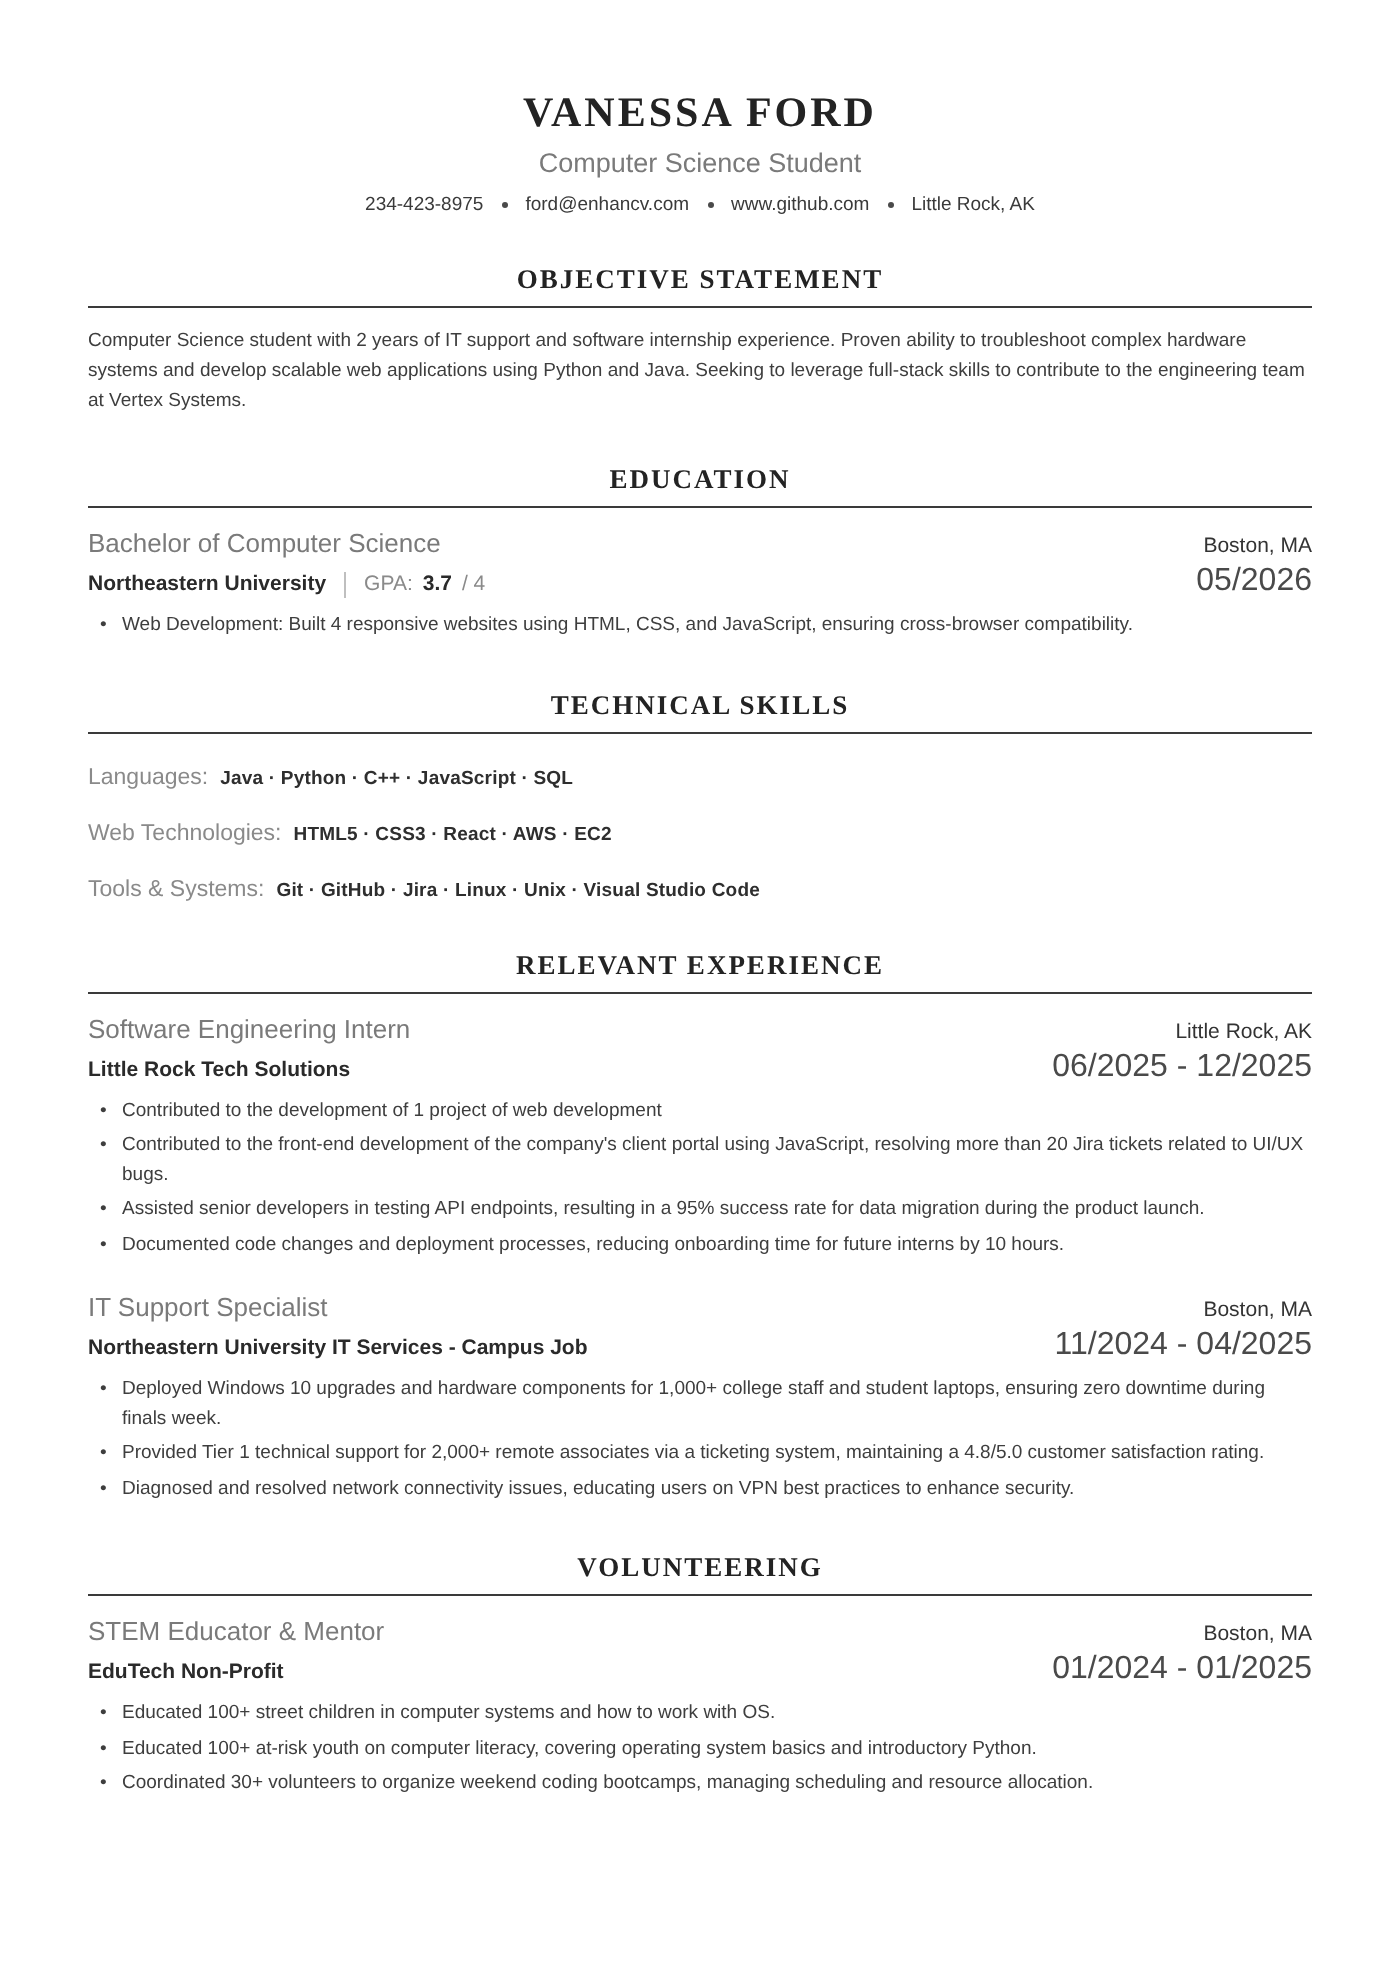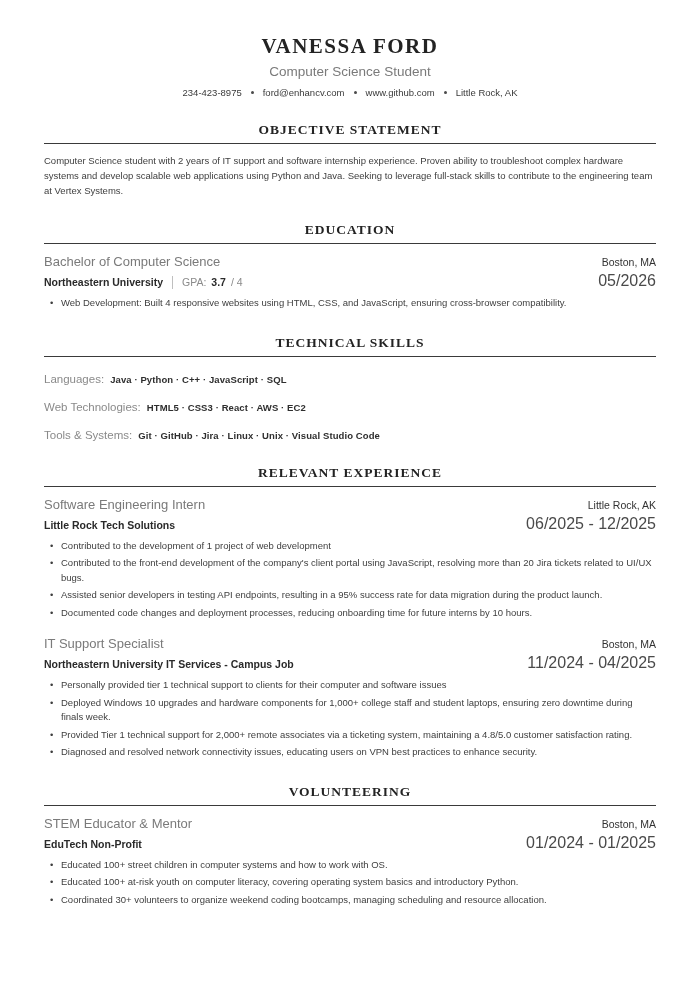--- a/index.html
+++ b/index.html
@@ -3,21 +3,21 @@
 <meta charset="utf-8">
 <style>
   html, body { margin:0; padding:0; }
   body {
     width:700px; height:990px;
     background:#ffffff;
     font-family:"Liberation Sans", sans-serif;
     color:#3e3e3e;
     overflow:hidden;
   }
-  .page { padding:34px 44px 0 44px; }
+  .page { padding:34px 44px 0 44px;margin-top:10px; }
 
   
   .header { text-align:center; }
   .name {
     font-family:"Liberation Serif", serif;
     font-weight:700; font-size:21px; letter-spacing:1.5px;
     color:#232323;
   }
   .subtitle { font-size:13.5px; color:#7a7a7a; margin-top:5px; }
   .contact {
@@ -159,21 +159,20 @@
     <div class="entry">
       <div class="entry-row">
         <span class="entry-title">IT Support Specialist</span>
         <span class="entry-location">Boston, MA</span>
       </div>
       <div class="entry-sub-row">
         <span class="entry-company">Northeastern University IT Services - Campus Job</span>
         <span class="entry-date">11/2024 - 04/2025</span>
       </div>
       <ul class="bullets">
-        <li>Personally provided tier 1 technical support to clients for their computer and software issues</li>
         <li>Deployed Windows 10 upgrades and hardware components for 1,000+ college staff and student laptops, ensuring zero downtime during finals week.</li>
         <li>Provided Tier 1 technical support for 2,000+ remote associates via a ticketing system, maintaining a 4.8/5.0 customer satisfaction rating.</li>
         <li>Diagnosed and resolved network connectivity issues, educating users on VPN best practices to enhance security.</li>
       </ul>
     </div>
   </div>
 
   <div class="section">
     <div class="section-heading">VOLUNTEERING</div>
     <hr class="rule">

